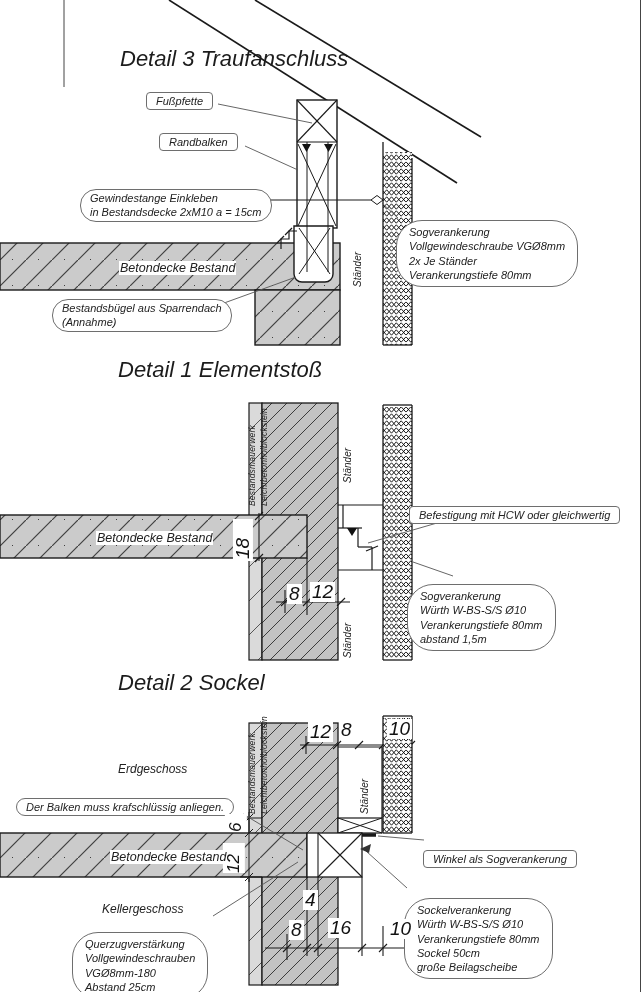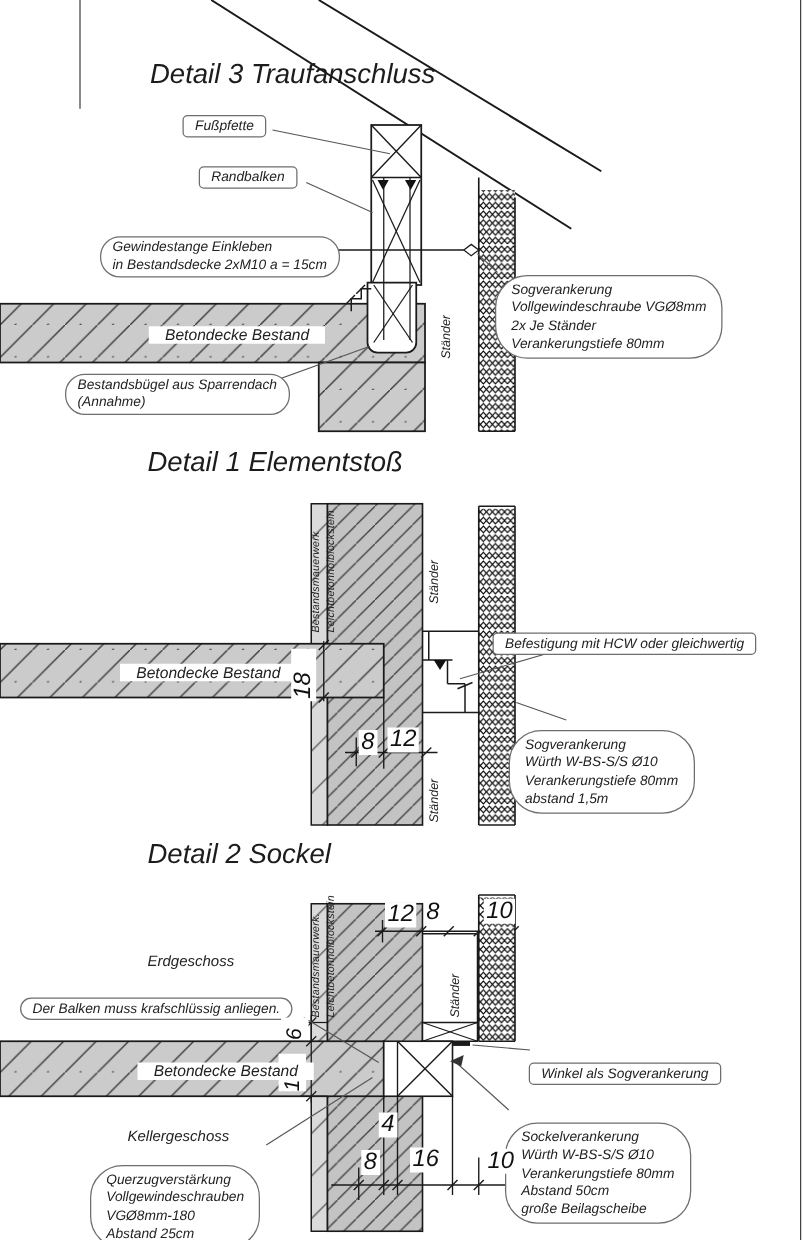--- a/index.html
+++ b/index.html
@@ -3,21 +3,21 @@
 <meta charset="utf-8">
 <style>
   html,body { margin:0; padding:0; background:#ffffff; }
   .canvas { position:relative; width:642px; height:992px; overflow:hidden;
             font-family:"Liberation Sans", sans-serif; color:#1a1a1a; background:#fff;font-style:italic; }
   svg.draw { position:absolute; left:0; top:0; }
   .title { position:absolute; font-size:22px; color:#1c1c1c; white-space:nowrap; }
   .bubble { position:absolute; background:#fff; border:1px solid #6e6e6e; border-radius:4px;
             padding:1px 9px; font-size:11px; line-height:1.3; white-space:nowrap; color:#222; }
   .bubble.big { border-radius:26px; padding:4px 12px;margin-top:19px; }
-  .wlabel { position:absolute; background:#fff; font-size:12.5px; padding:0 13px;
+  .wlabel { position:absolute; background:#fff; font-size:12.5px; padding:0 1px;
             white-space:nowrap; color:#222; }
   .plain { position:absolute; font-size:12px; white-space:nowrap; color:#222; }
   .dim { position:absolute; background:#fff; font-size:19px; line-height:1.05;
          padding:0 2px; color:#111; }
   .vtext { writing-mode:vertical-rl; transform:rotate(180deg); }
   .staender { position:absolute; font-size:10px; color:#222; }
   .walltext { position:absolute; font-size:8.5px; letter-spacing:0.2px; color:#222; }
 </style>
 </head>
 <body>
@@ -242,21 +242,21 @@
     <div>(Annahme)</div>
   </div>
   <div class="staender vtext" style="left:352px; top:227px; height:60px;">Ständer</div>
 
   <div class="title" style="left:118px; top:357px;">Detail 1 Elementstoß</div>
   <div class="walltext vtext" style="left:247px; top:406px; height:100px;">Bestandsmauerwerk</div>
   <div class="walltext vtext" style="left:259px; top:402px; height:104px;">Leichtbetonholblockstein</div>
   <div class="staender vtext" style="left:342px; top:431px; height:52px;">Ständer</div>
   <div class="staender vtext" style="left:342px; top:606px; height:52px;">Ständer</div>
   <div class="wlabel" style="left:96px; top:531px;">Betondecke Bestand</div>
-  <div class="bubble" style="left:394px; top:506px;">Befestigung mit HCW oder gleichwertig</div>
+  <div class="bubble" style="left:409px; top:506px;">Befestigung mit HCW oder gleichwertig</div>
   <div class="bubble big" style="left:407px; top:565px;">
     <div>Sogverankerung</div>
     <div>Würth W-BS-S/S Ø10</div>
     <div>Verankerungstiefe 80mm</div>
     <div>abstand 1,5m</div>
   </div>
   <div class="dim vtext" style="left:233px; top:519px; height:38px; padding:2px 0;">18</div>
   <div class="dim" style="left:287px; top:584px;">8</div>
   <div class="dim" style="left:310px; top:582px;">12</div>
 
@@ -270,21 +270,21 @@
   <div class="bubble" style="left:16px; top:798px; border-radius:12px;">Der Balken muss krafschlüssig anliegen.</div>
   <div class="staender vtext" style="left:359px; top:762px; height:52px;">Ständer</div>
   <div class="dim vtext" style="left:225px; top:814px; height:18px; font-size:17px;">6</div>
   <div class="dim vtext" style="left:223px; top:843px; height:30px; font-size:17px;">12</div>
   <div class="wlabel" style="left:110px; top:850px;">Betondecke Bestand</div>
   <div class="bubble" style="left:423px; top:850px;">Winkel als Sogverankerung</div>
   <div class="bubble big" style="left:404px; top:879px;">
     <div>Sockelverankerung</div>
     <div>Würth W-BS-S/S Ø10</div>
     <div>Verankerungstiefe 80mm</div>
-    <div>Abstand 50cm</div>
+    <div>Sockel 50cm</div>
     <div>große Beilagscheibe</div>
   </div>
   <div class="plain" style="left:102px; top:902px;">Kellergeschoss</div>
   <div class="bubble big" style="left:72px; top:913px;">
     <div>Querzugverstärkung</div>
     <div>Vollgewindeschrauben</div>
     <div>VGØ8mm-180</div>
     <div>Abstand 25cm</div>
   </div>
   <div class="dim" style="left:303px; top:890px;">4</div>

